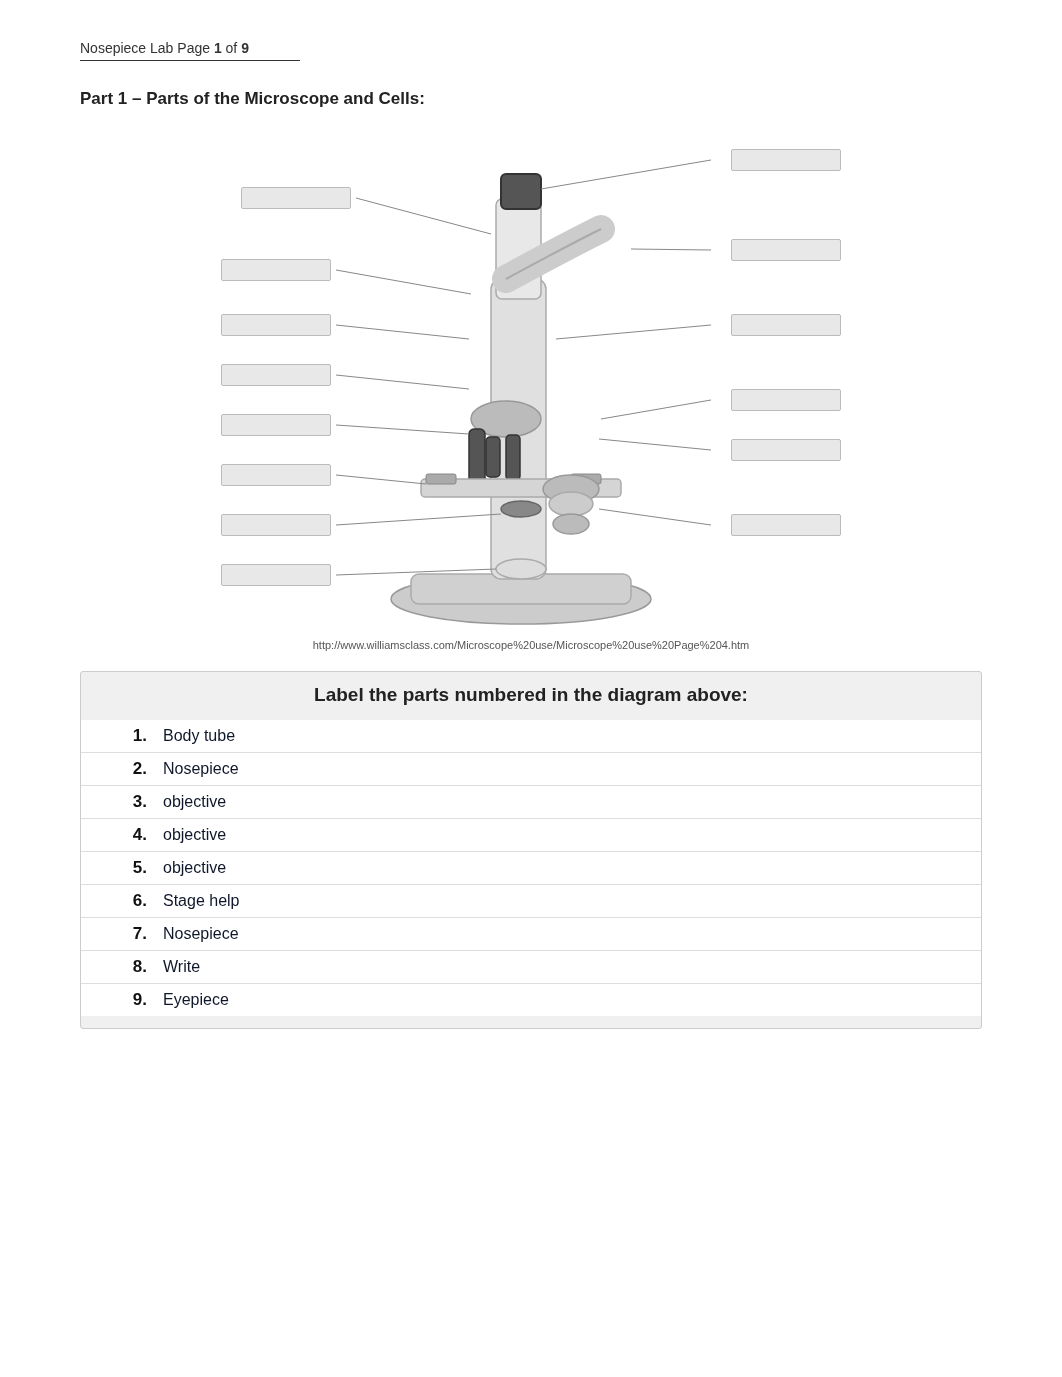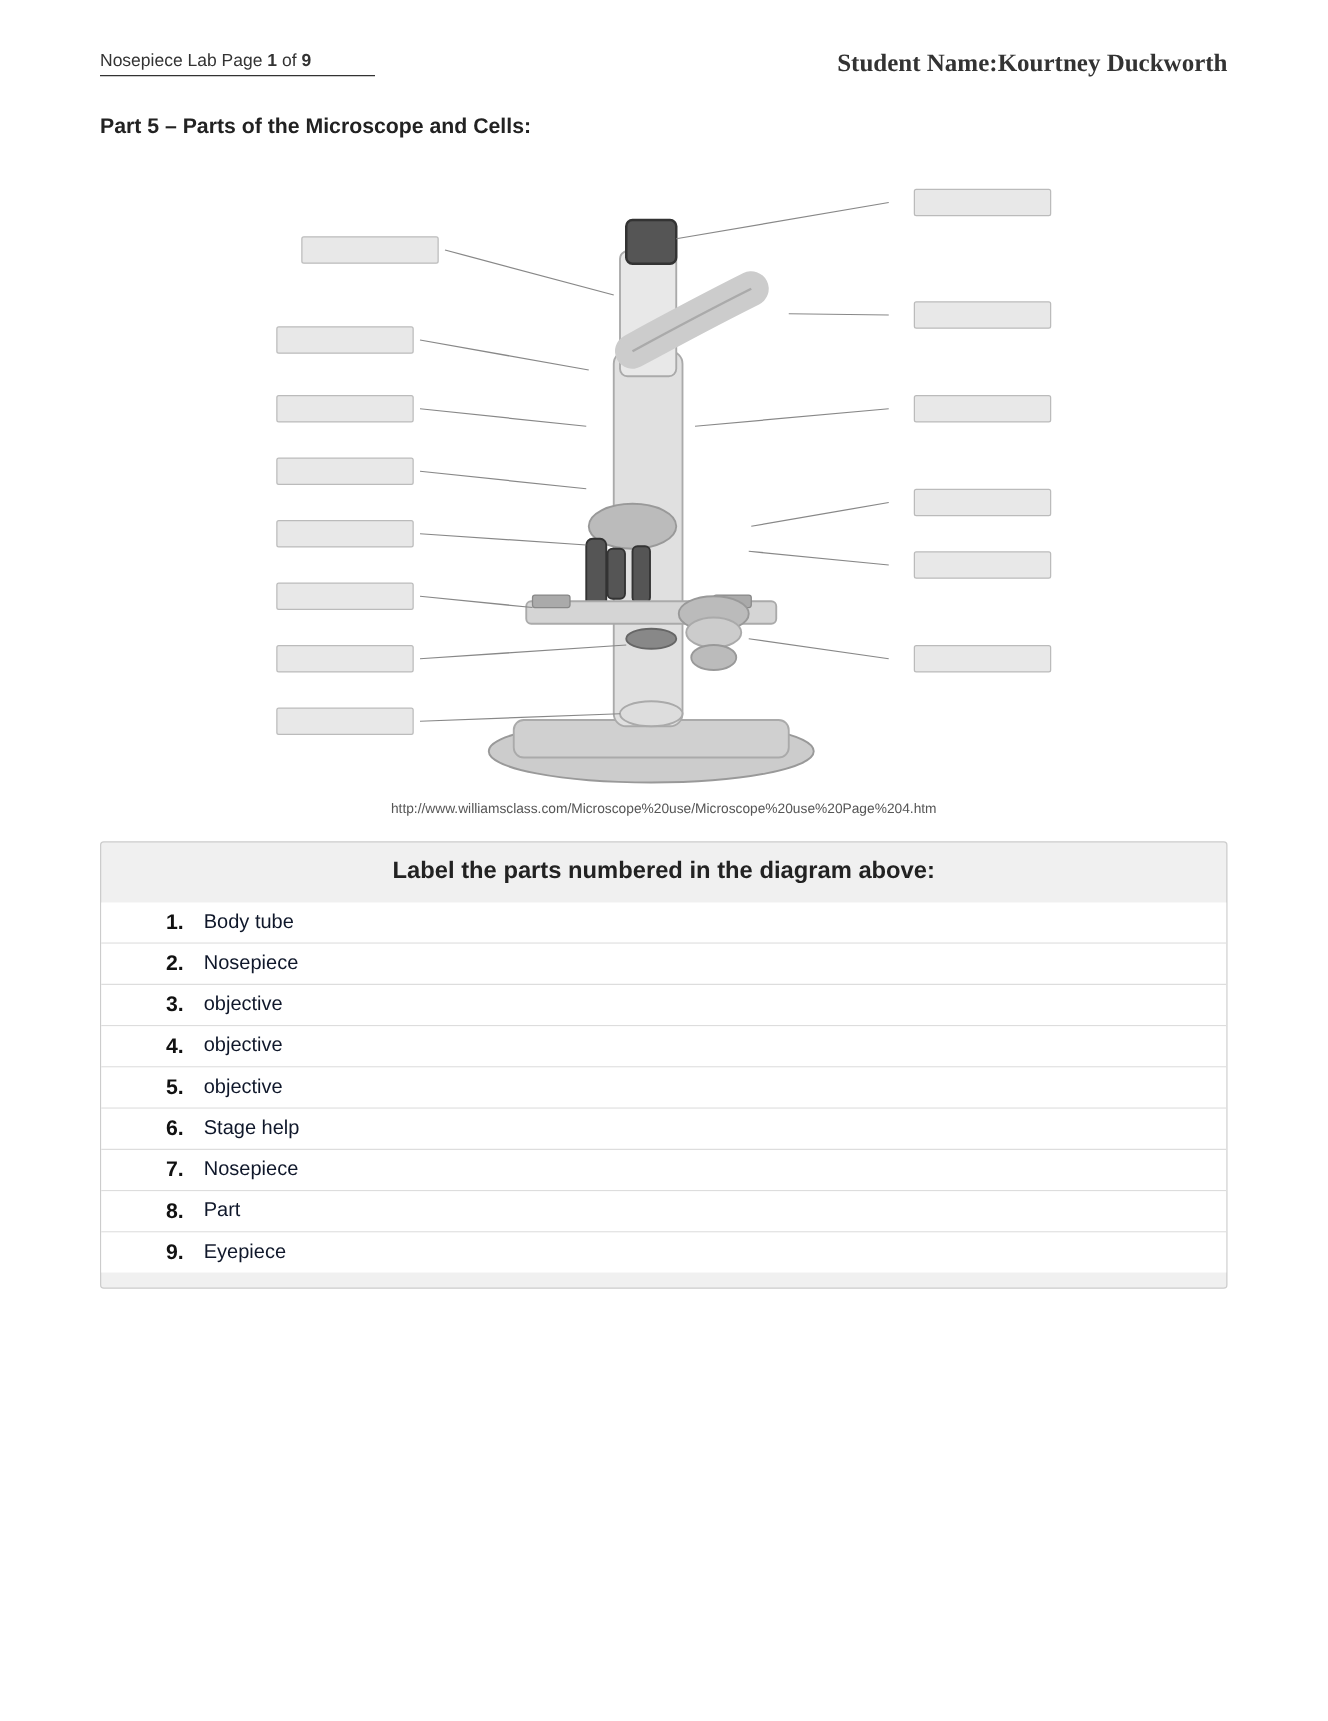--- a/index.html
+++ b/index.html
@@ -167,26 +167,23 @@
 </head>
 <body>
 
 <div class="header">
   <div class="header-left">
     <div class="header-title">
       <span>Nosepiece Lab Page </span><strong>1</strong><span> of </span><strong>9</strong>
     </div>
     <div class="header-underline"></div>
   </div>
-  <div class="student-name">
-    <span>Student Name:</span><span>Kourtney Duckworth</span>
-  </div>
 </div>
 
-<div class="section-title">Part 5 –  Parts of the Microscope and Cells:</div>
+<div class="section-title">Part 1 –  Parts of the Microscope and Cells:</div>
 
 <div class="instructions">
 </div>
 
 <div class="microscope-wrap">
 
   <svg width="640" height="520" viewBox="0 0 640 520" style="position:absolute;left:0;top:0;">
 
     <ellipse cx="310" cy="480" rx="130" ry="25" fill="#ccc" stroke="#999" stroke-width="1.5"></ellipse>
     <rect x="200" y="455" width="220" height="30" rx="8" fill="#d0d0d0" stroke="#aaa" stroke-width="1.5"></rect>
@@ -294,20 +291,20 @@
     <li>
       <span class="num">6.</span>
       <span class="val">Stage help</span>
     </li>
     <li>
       <span class="num">7.</span>
       <span class="val">Nosepiece</span>
     </li>
     <li>
       <span class="num">8.</span>
-      <span class="val">Part</span>
+      <span class="val">Write</span>
     </li>
     <li>
       <span class="num">9.</span>
       <span class="val">Eyepiece</span>
     </li>
   </ul>
 </div>
 
 </body></html>

